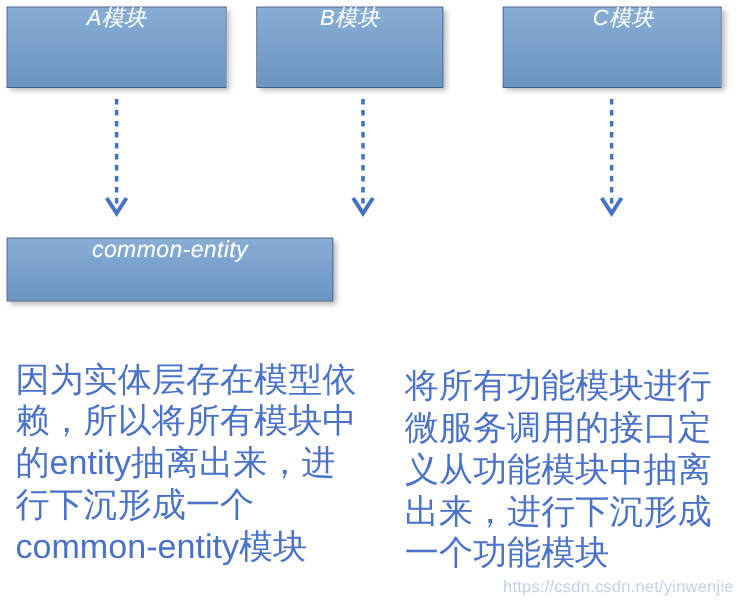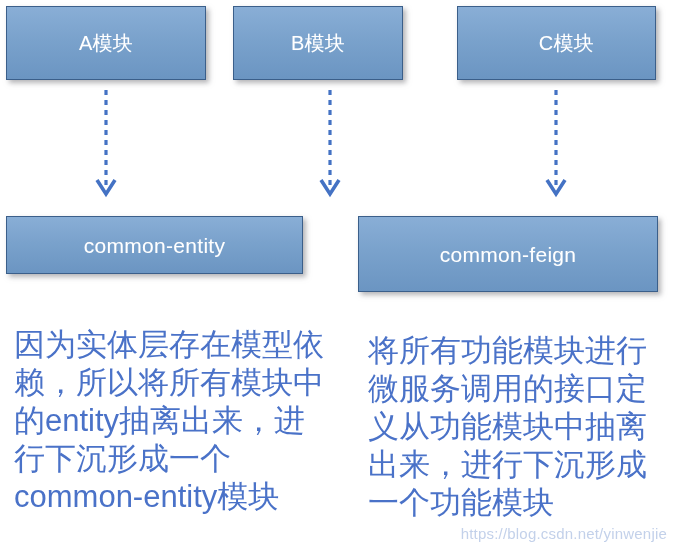--- a/index.html
+++ b/index.html
@@ -24,22 +24,22 @@
   }
 
   
   .module-box {
     position: absolute;
     box-sizing: border-box;
     border: 1.5px solid #3b5f8a;
     background: linear-gradient(to bottom, #89aed6 0%, #7aa2cc 45%, #6b95c2 100%);
     box-shadow: 3px 3px 5px rgba(120,120,125,0.55);
     display: flex;
-    align-items: center;
     justify-content: center;
+    font-style: italic;
   }
   .module-box .box-label {
     color: #ffffff;
     font-size: 20px;
     line-height: 1;
     letter-spacing: 0.3px;
     text-shadow: 0 0 1px rgba(255,255,255,0.25);
     white-space: nowrap;
   }
   .module-box.lower .box-label {
@@ -111,22 +111,19 @@
     <polyline points="3,90 12,104 21,90" fill="none" stroke="#4472c4" stroke-width="3.6" stroke-linecap="butt" stroke-linejoin="miter"></polyline>
   </svg>
   <svg class="arrow" id="arrow-c" viewBox="0 0 24 112">
     <line x1="12" y1="0" x2="12" y2="95" stroke="#4472c4" stroke-width="3.2" stroke-dasharray="5 5"></line>
     <polyline points="3,90 12,104 21,90" fill="none" stroke="#4472c4" stroke-width="3.6" stroke-linecap="butt" stroke-linejoin="miter"></polyline>
   </svg>
 
   <div class="module-box lower" id="box-common-entity">
     <span class="box-label">common-entity</span>
   </div>
-  <div class="module-box lower" id="box-common-feign">
-    <span class="box-label">common-feign</span>
-  </div>
 
   <div class="desc" id="desc-left">因为实体层存在模型依赖，所以将所有模块中的entity抽离出来，进行下沉形成一个common-entity模块</div>
   <div class="desc" id="desc-right">将所有功能模块进行微服务调用的接口定义从功能模块中抽离出来，进行下沉形成一个功能模块</div>
 
-  <div id="watermark">https://blog.csdn.net/yinwenjie</div>
+  <div id="watermark">https://csdn.csdn.net/yinwenjie</div>
 
 </div>
 
 </body></html>

